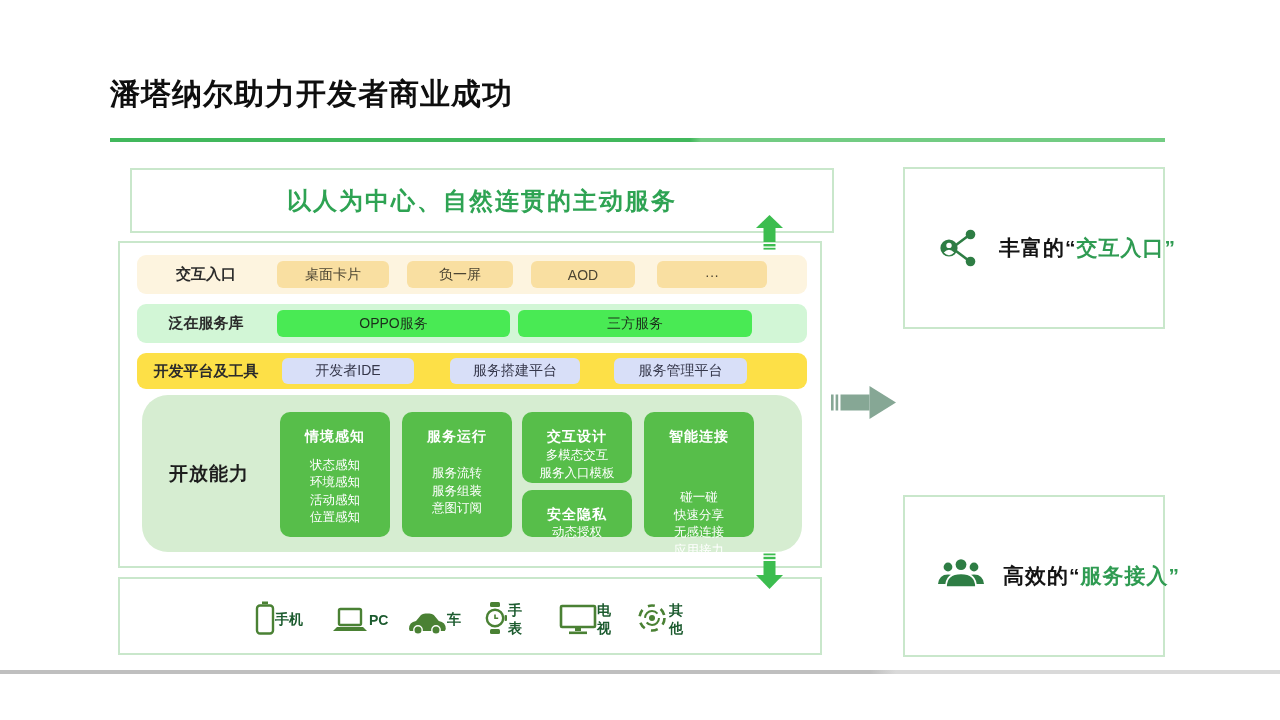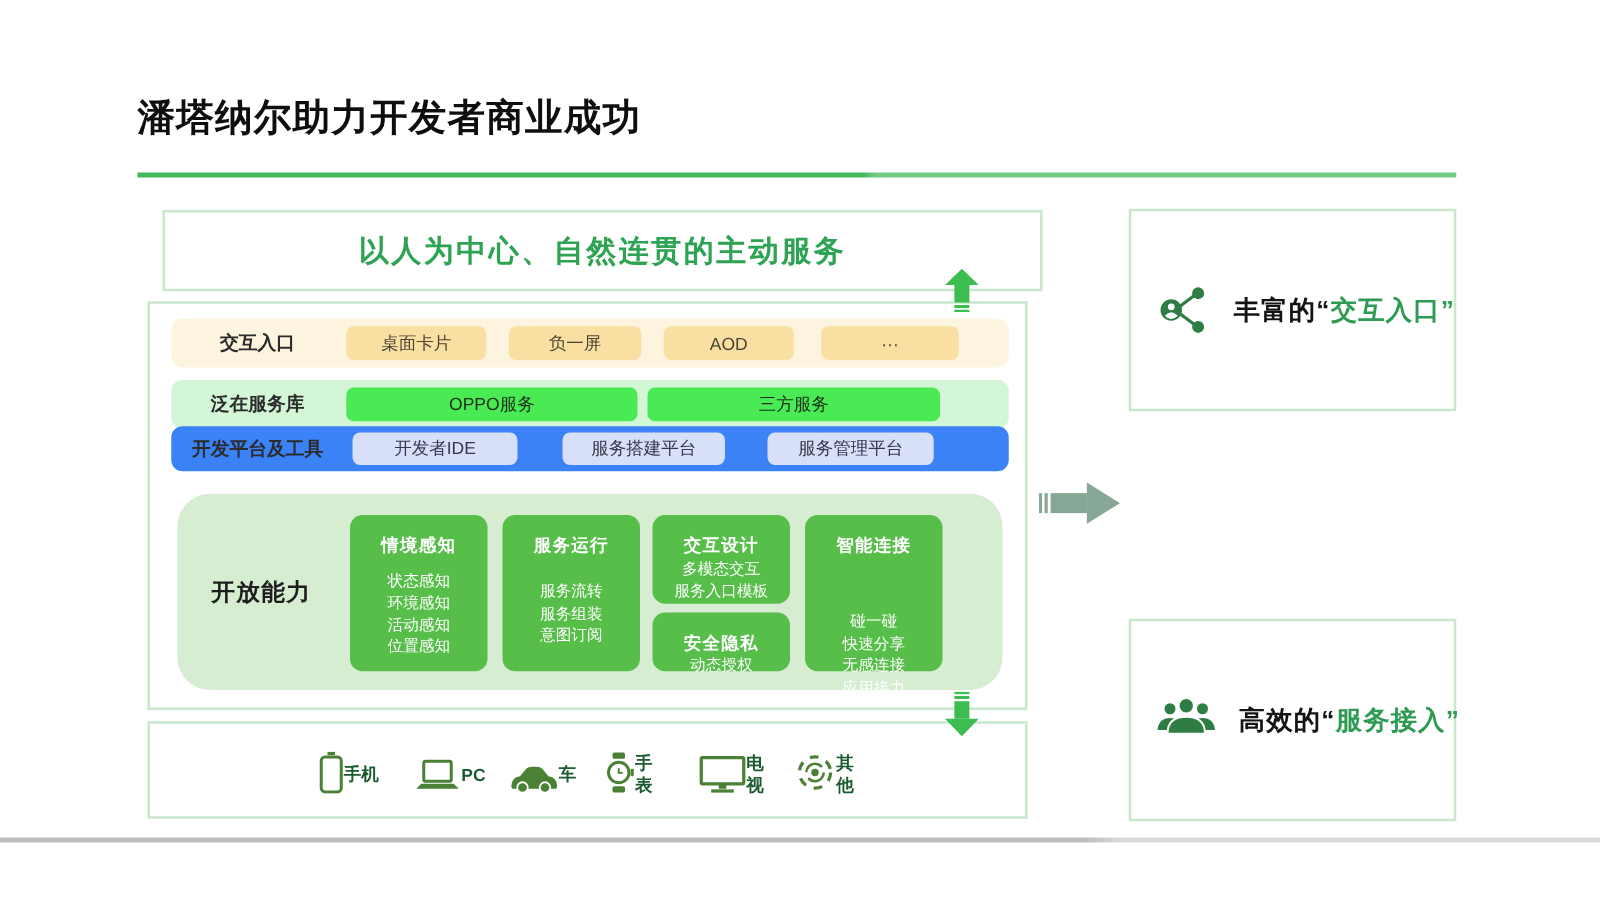--- a/index.html
+++ b/index.html
@@ -18,21 +18,21 @@
   .box-b { left:118px; top:241px; width:704px; height:327px; }
   
   .row { position:absolute; left:17px; width:670px; border-radius:9px; }
   .row-label { position:absolute; left:0; top:0; bottom:0; width:138px; display:flex; align-items:center; justify-content:center;
     font-size:15px; font-weight:bold; color:#2b2b2b; }
   .chip { position:absolute; height:27px; border-radius:6px; display:flex; align-items:center; justify-content:center; font-size:14px; }
   .row-entries { top:12px; height:39px; background:#FDF4DF; }
   .row-entries .chip { top:6px; background:#F9DFA1; color:#4c4533; }
   .row-services { top:61px; height:39px; background:#D2F6D6; }
   .row-services .chip { top:6px; background:#49EA54; color:#1b2e1b; }
-  .row-devtools { top:98px; height:36px; background:#3b82f6; }
+  .row-devtools { top:110px; height:36px; background:#fde047; }
   .row-devtools .chip { top:5px; height:26px; background:#D8DFF8; color:#35374a; }
   
   .cap { position:absolute; left:22px; top:152px; width:660px; height:157px; background:#D6EDD1; border-radius:26px; }
   .cap-label { position:absolute; left:24px; top:0; bottom:0; width:86px; display:flex; align-items:center; justify-content:center;
     font-size:19px; font-weight:bold; color:#1d1d1d; letter-spacing:1px; }
   .card { position:absolute; top:17px; width:110px; background:#57BE4A; border-radius:10px; color:#fff;
     display:flex; flex-direction:column; box-sizing:border-box; }
   .card-title { font-size:14px; font-weight:bold; text-align:center; padding-top:16px; letter-spacing:1px; }
   .card-items { flex:1; display:flex; flex-direction:column; justify-content:center; }
   .card-item { font-size:12.5px; text-align:center; line-height:17.5px; }
@@ -45,21 +45,21 @@
   .device { display:flex; flex-direction:row; align-items:center; width:50px; }
   .device .icon-holder { height:36px; display:flex; align-items:flex-end; justify-content:center; }
   .device-label { margin-top:5px; font-size:14px; font-weight:bold; color:#1C5B2F; }
   
   .arrow { position:absolute; z-index:5; }
   .arrow-up { left:756px; top:215px; }
   .arrow-down { left:756px; top:553px; }
   .arrow-right { left:831px; top:384px; }
   
   .benefit { position:absolute; left:903px; width:262px; height:162px; border:2px solid #C9E7CB; background:#fff;
-    box-sizing:border-box; display:flex; align-items:center; padding-left:20px; }
+    box-sizing:border-box; display:flex; align-items:center; padding-left:32px; }
   .benefit-1 { top:167px; } .benefit-2 { top:331px; } .benefit-3 { top:495px; }
   .benefit .icon-holder { width:54px; display:flex; justify-content:center; align-items:center; }
   .benefit-text { margin-left:18px; font-size:21px; font-weight:bold; letter-spacing:1px; color:#141414; white-space:nowrap; }
   .benefit-text .quoted { color:#2F9B52; }
   
   .bottom-rule { position:absolute; left:0; top:670px; width:1280px; height:4px;
     background:linear-gradient(90deg,#BFBFBF 0%,#BFBFBF 68%,#D9D9D9 70%,#D9D9D9 100%); }
 </style>
 </head>
 <body>

